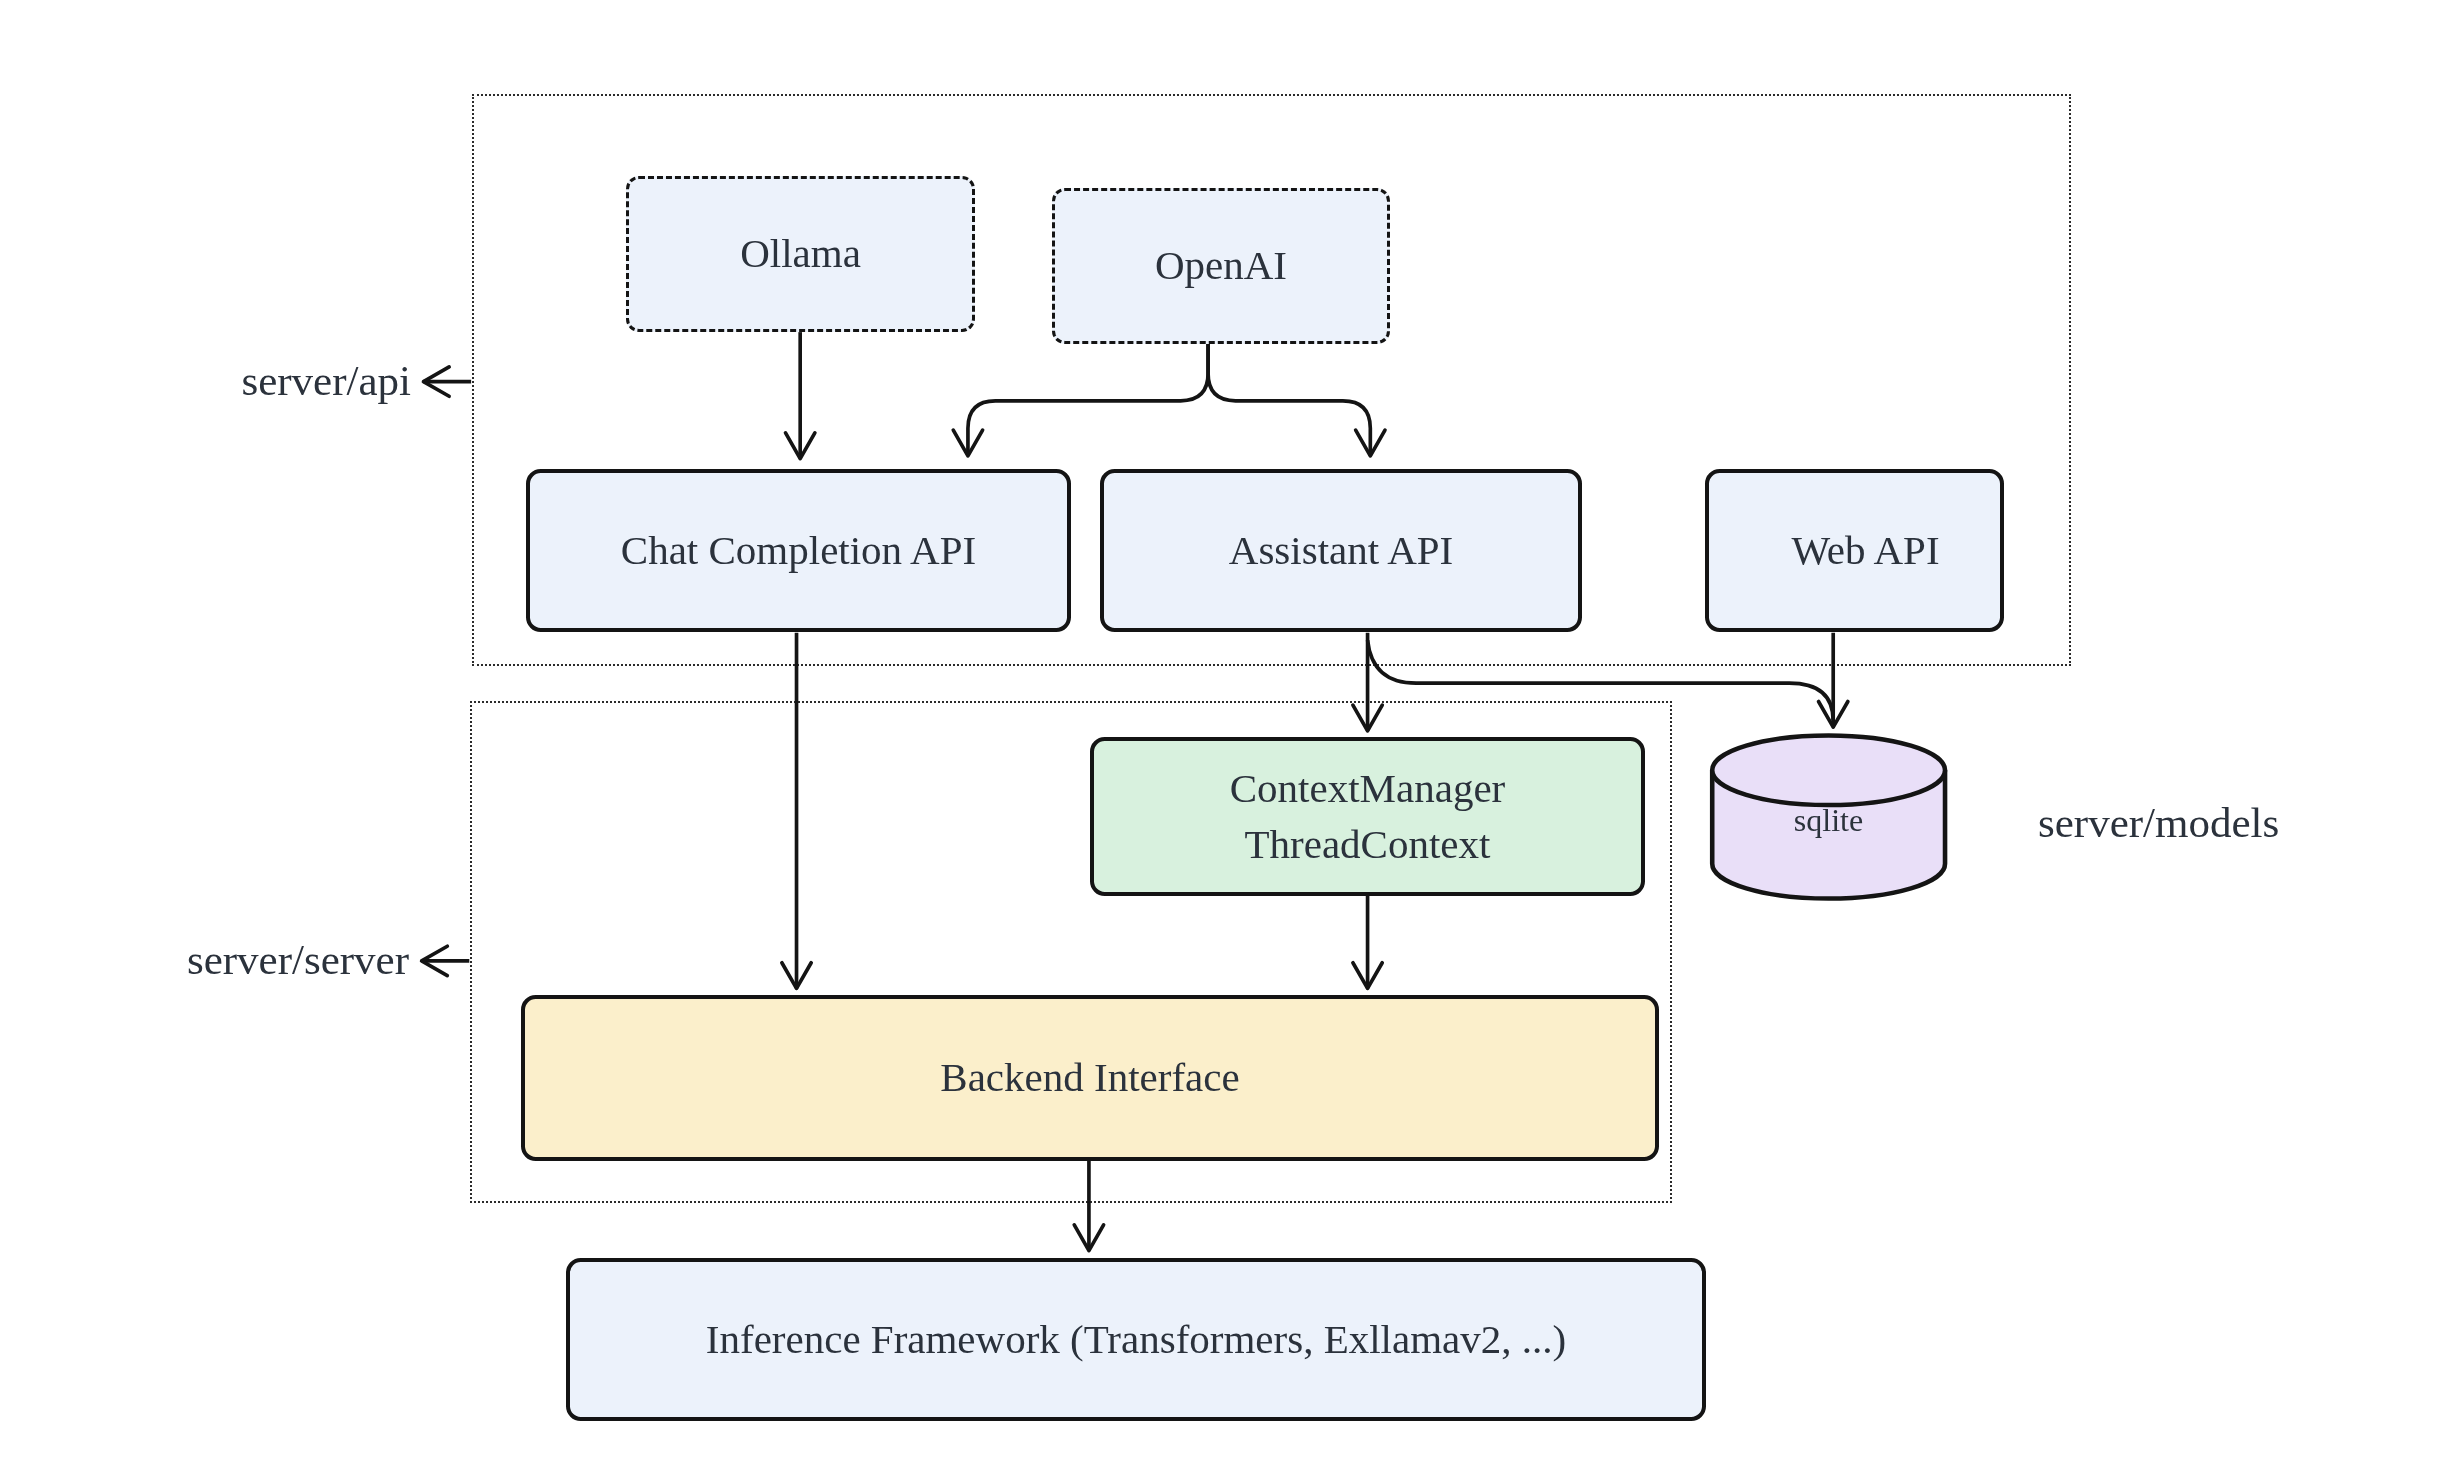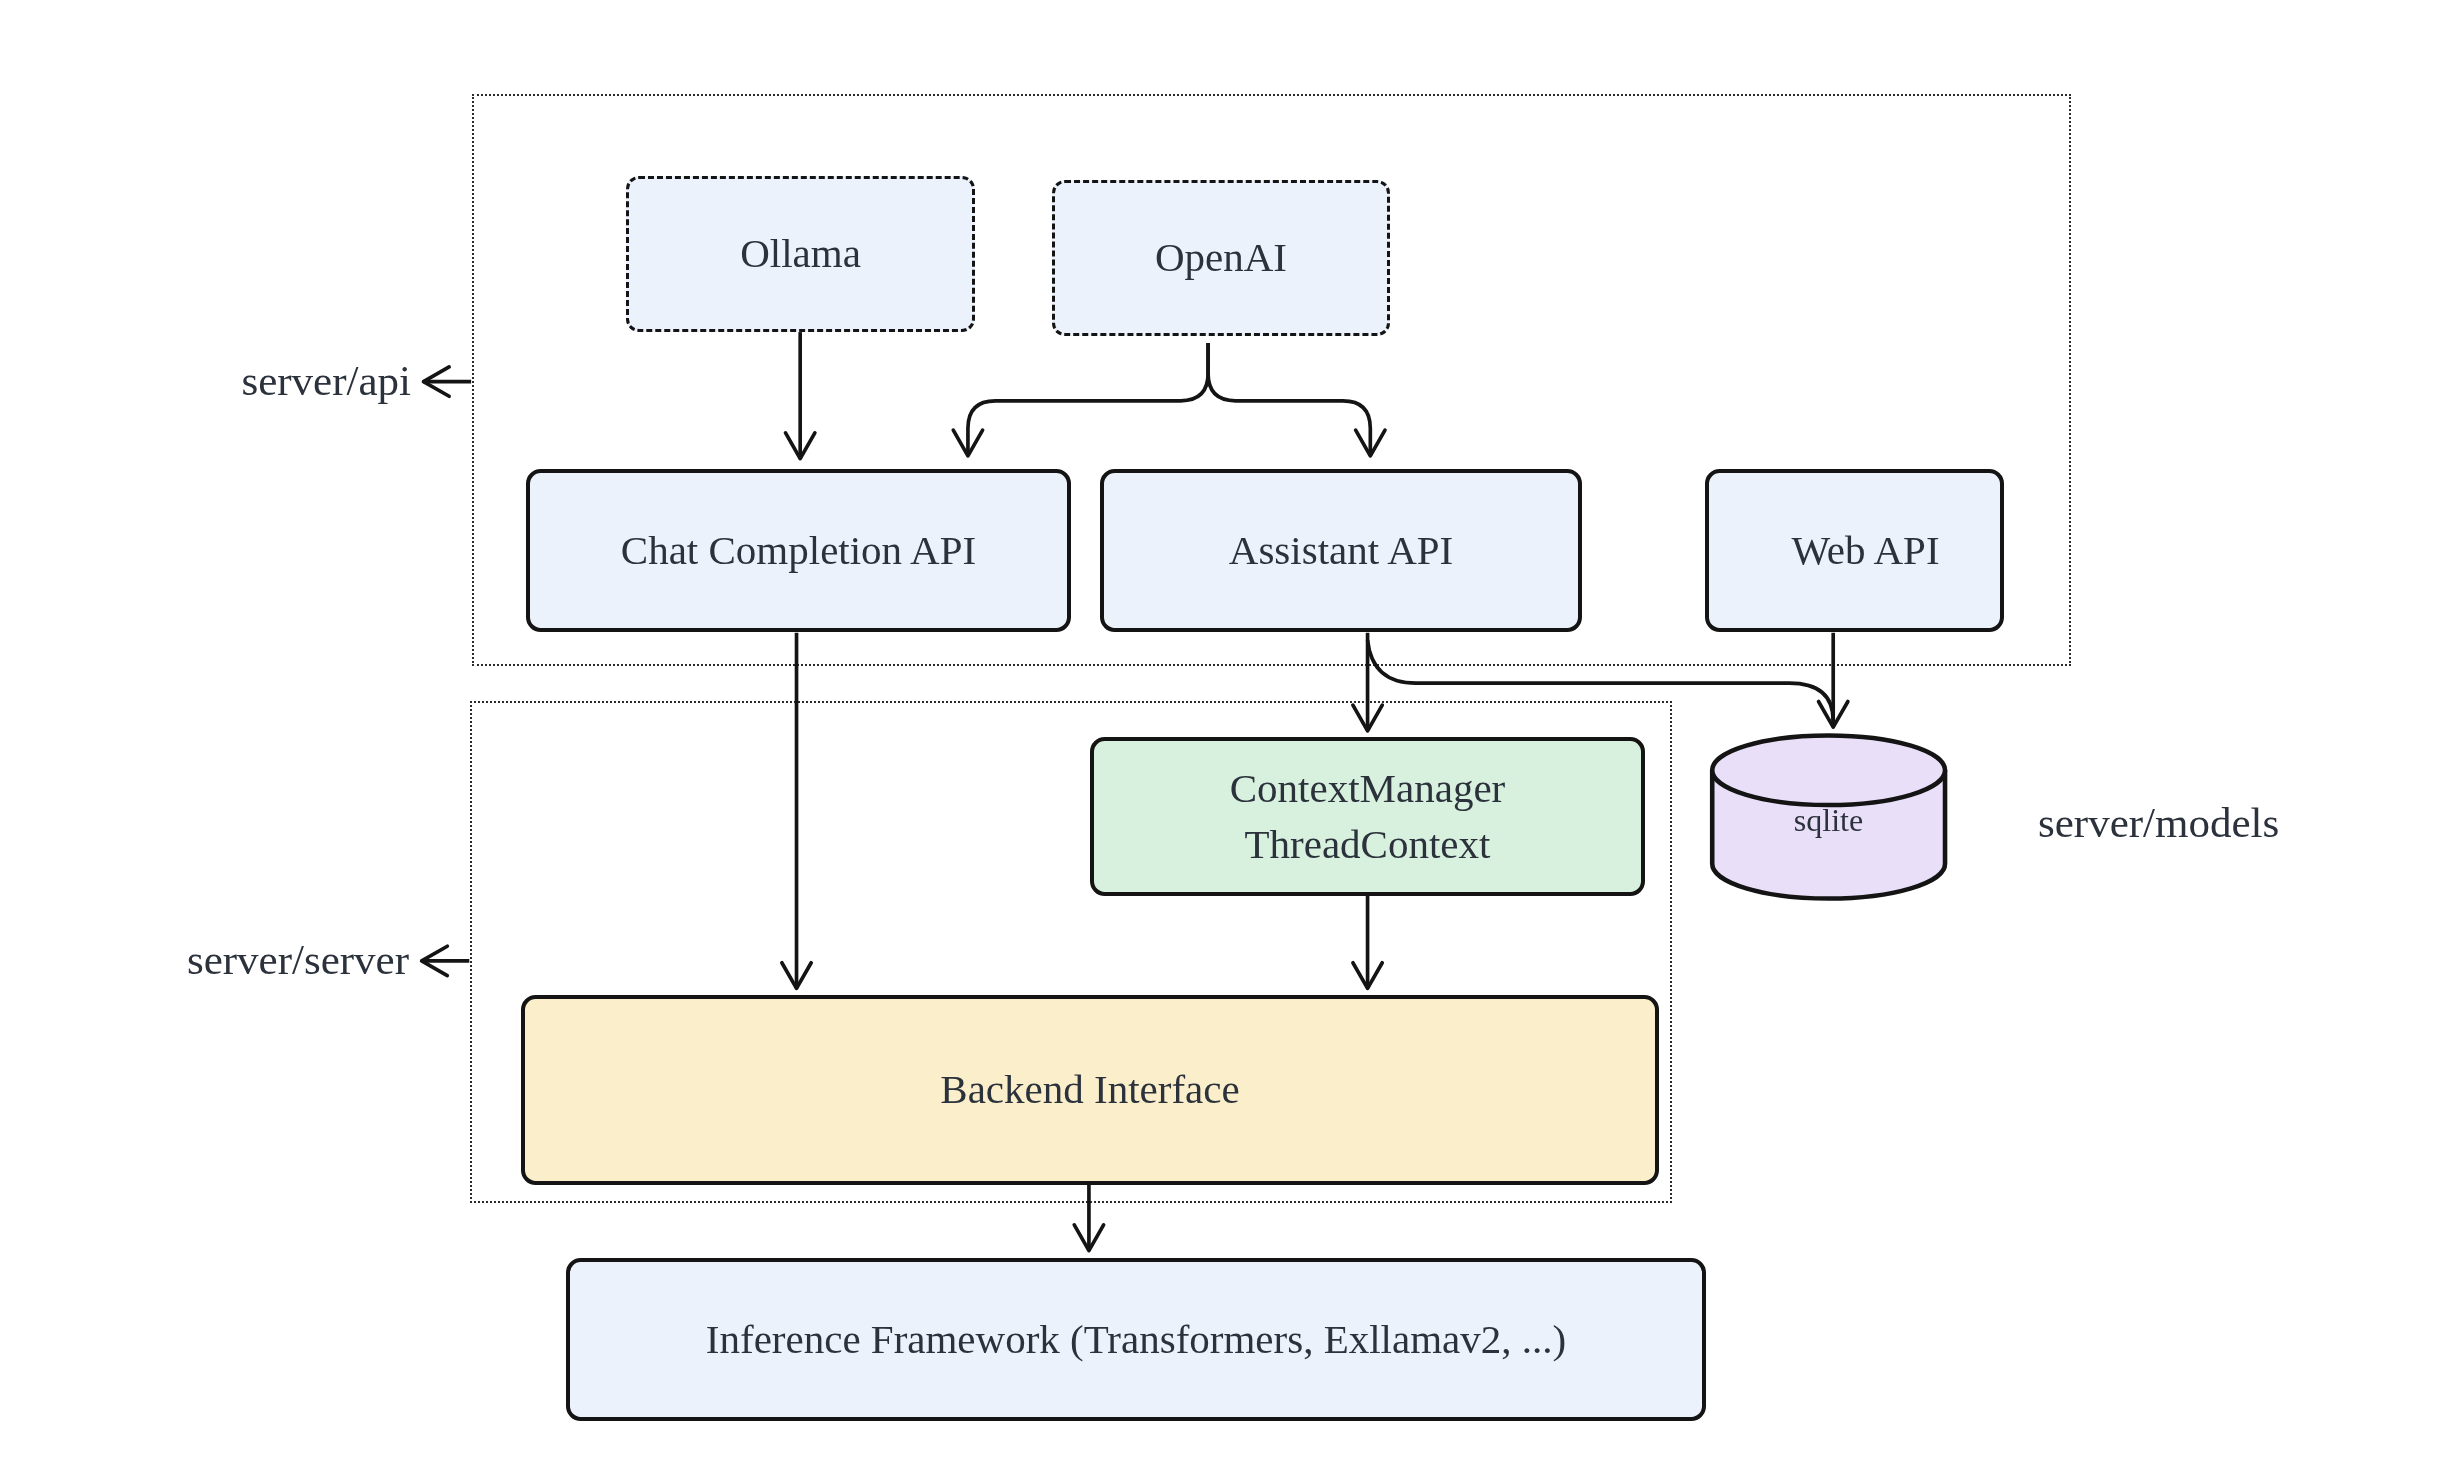--- a/index.html
+++ b/index.html
@@ -98,42 +98,42 @@
     <g>
       <path d="M 1868 840 L 1868 942 A 127 38 0 0 0 2122 942 L 2122 840" fill="#E9DFF8" stroke="#141414" stroke-width="5" stroke-linejoin="round"></path>
       <ellipse cx="1995" cy="840" rx="127" ry="38" fill="#E9DFF8" stroke="#141414" stroke-width="5"></ellipse>
     </g>
   </svg>
 
   <div class="node dashed" style="left:626px; top:176px; width:349px; height:156px;">
     <span>Ollama</span>
   </div>
 
-  <div class="node dashed" style="left:1052px; top:180px; width:338px; height:156px;">
+  <div class="node dashed" style="left:1052px; top:188px; width:338px; height:156px;">
     <span>OpenAI</span>
   </div>
 
   <div class="node" style="left:526px; top:469px; width:545px; height:163px;">
     <span>Chat Completion API</span>
   </div>
 
   <div class="node" style="left:1100px; top:469px; width:482px; height:163px;">
     <span>Assistant API</span>
   </div>
 
   <div class="node" style="left:1705px; top:469px; width:299px; height:163px;padding-left:22px;">
     <span>Web API</span>
   </div>
 
   <div class="node green" style="left:1090px; top:737px; width:555px; height:159px;">
     <span>ContextManager</span>
     <span>ThreadContext</span>
   </div>
 
-  <div class="node yellow" style="left:521px; top:995px; width:1138px; height:190px;">
+  <div class="node yellow" style="left:521px; top:995px; width:1138px; height:166px;">
     <span>Backend Interface</span>
   </div>
 
   <div class="node" style="left:526px; top:1258px; width:1140px; height:163px;margin-left:40px;">
     <span>Inference Framework (Transformers, Exllamav2, ...)</span>
   </div>
 
   <div class="db-label" style="left:1712px; top:802px; width:233px;">
     <span>sqlite</span>
   </div>

